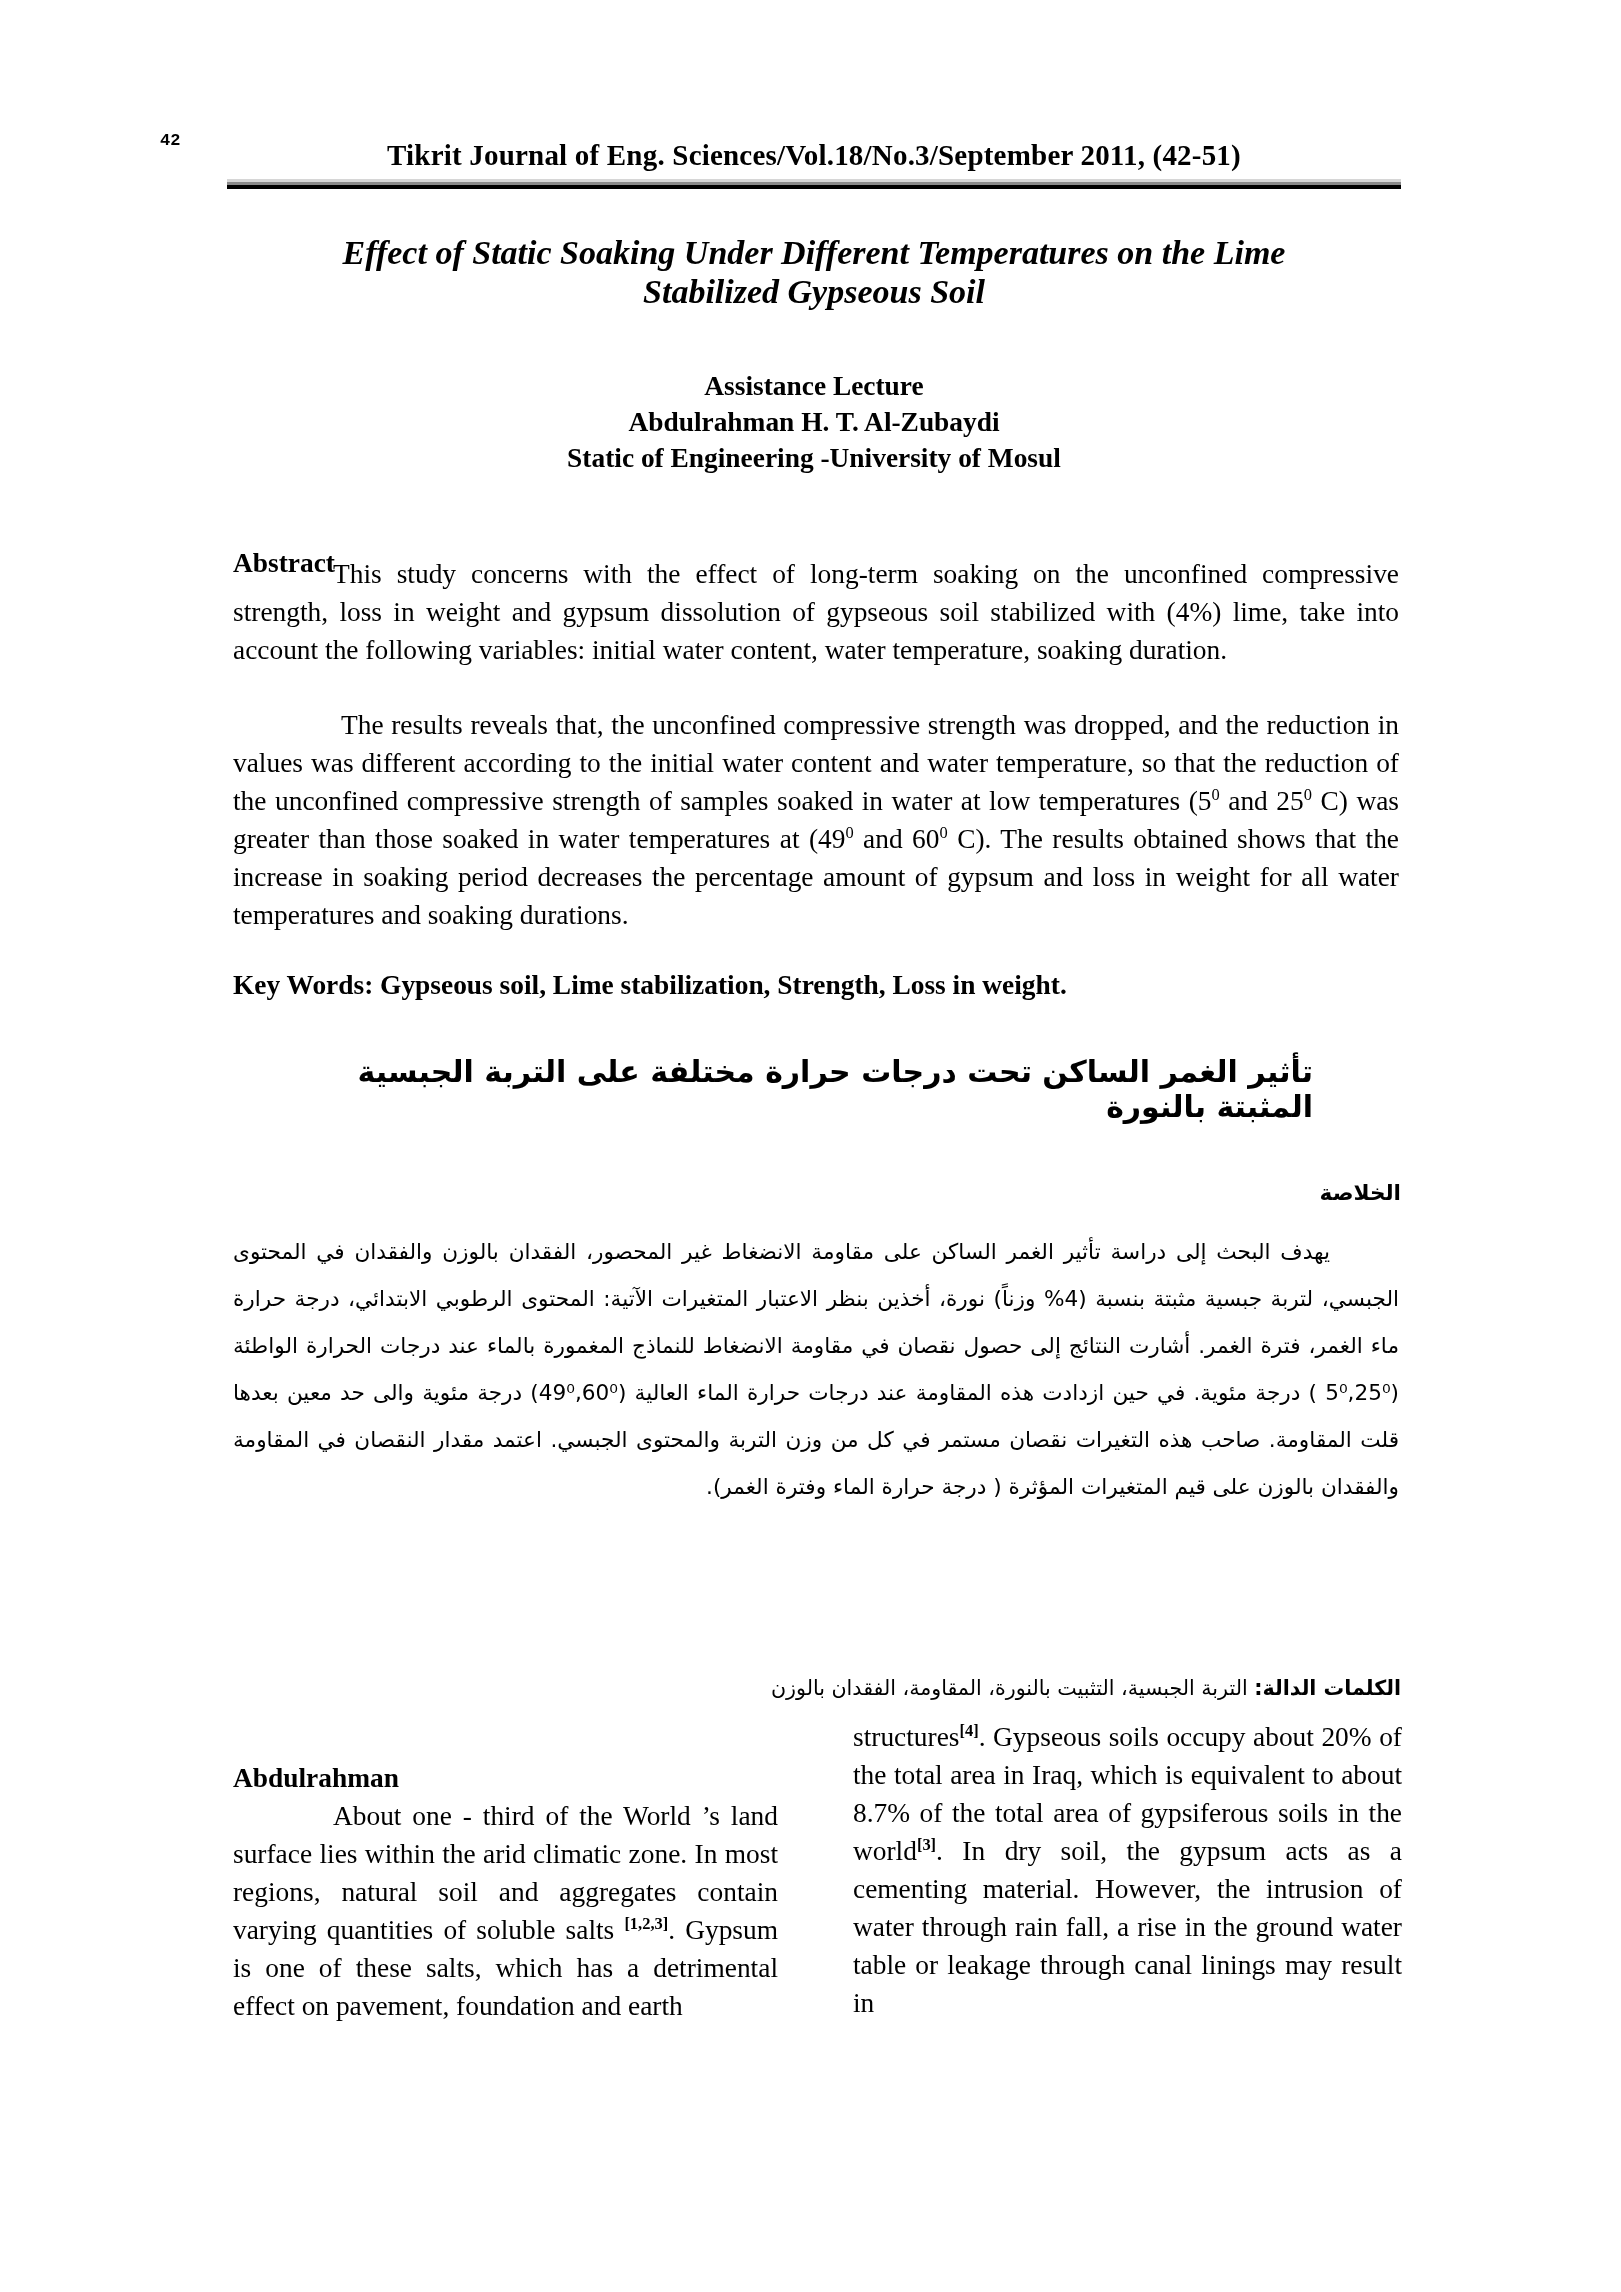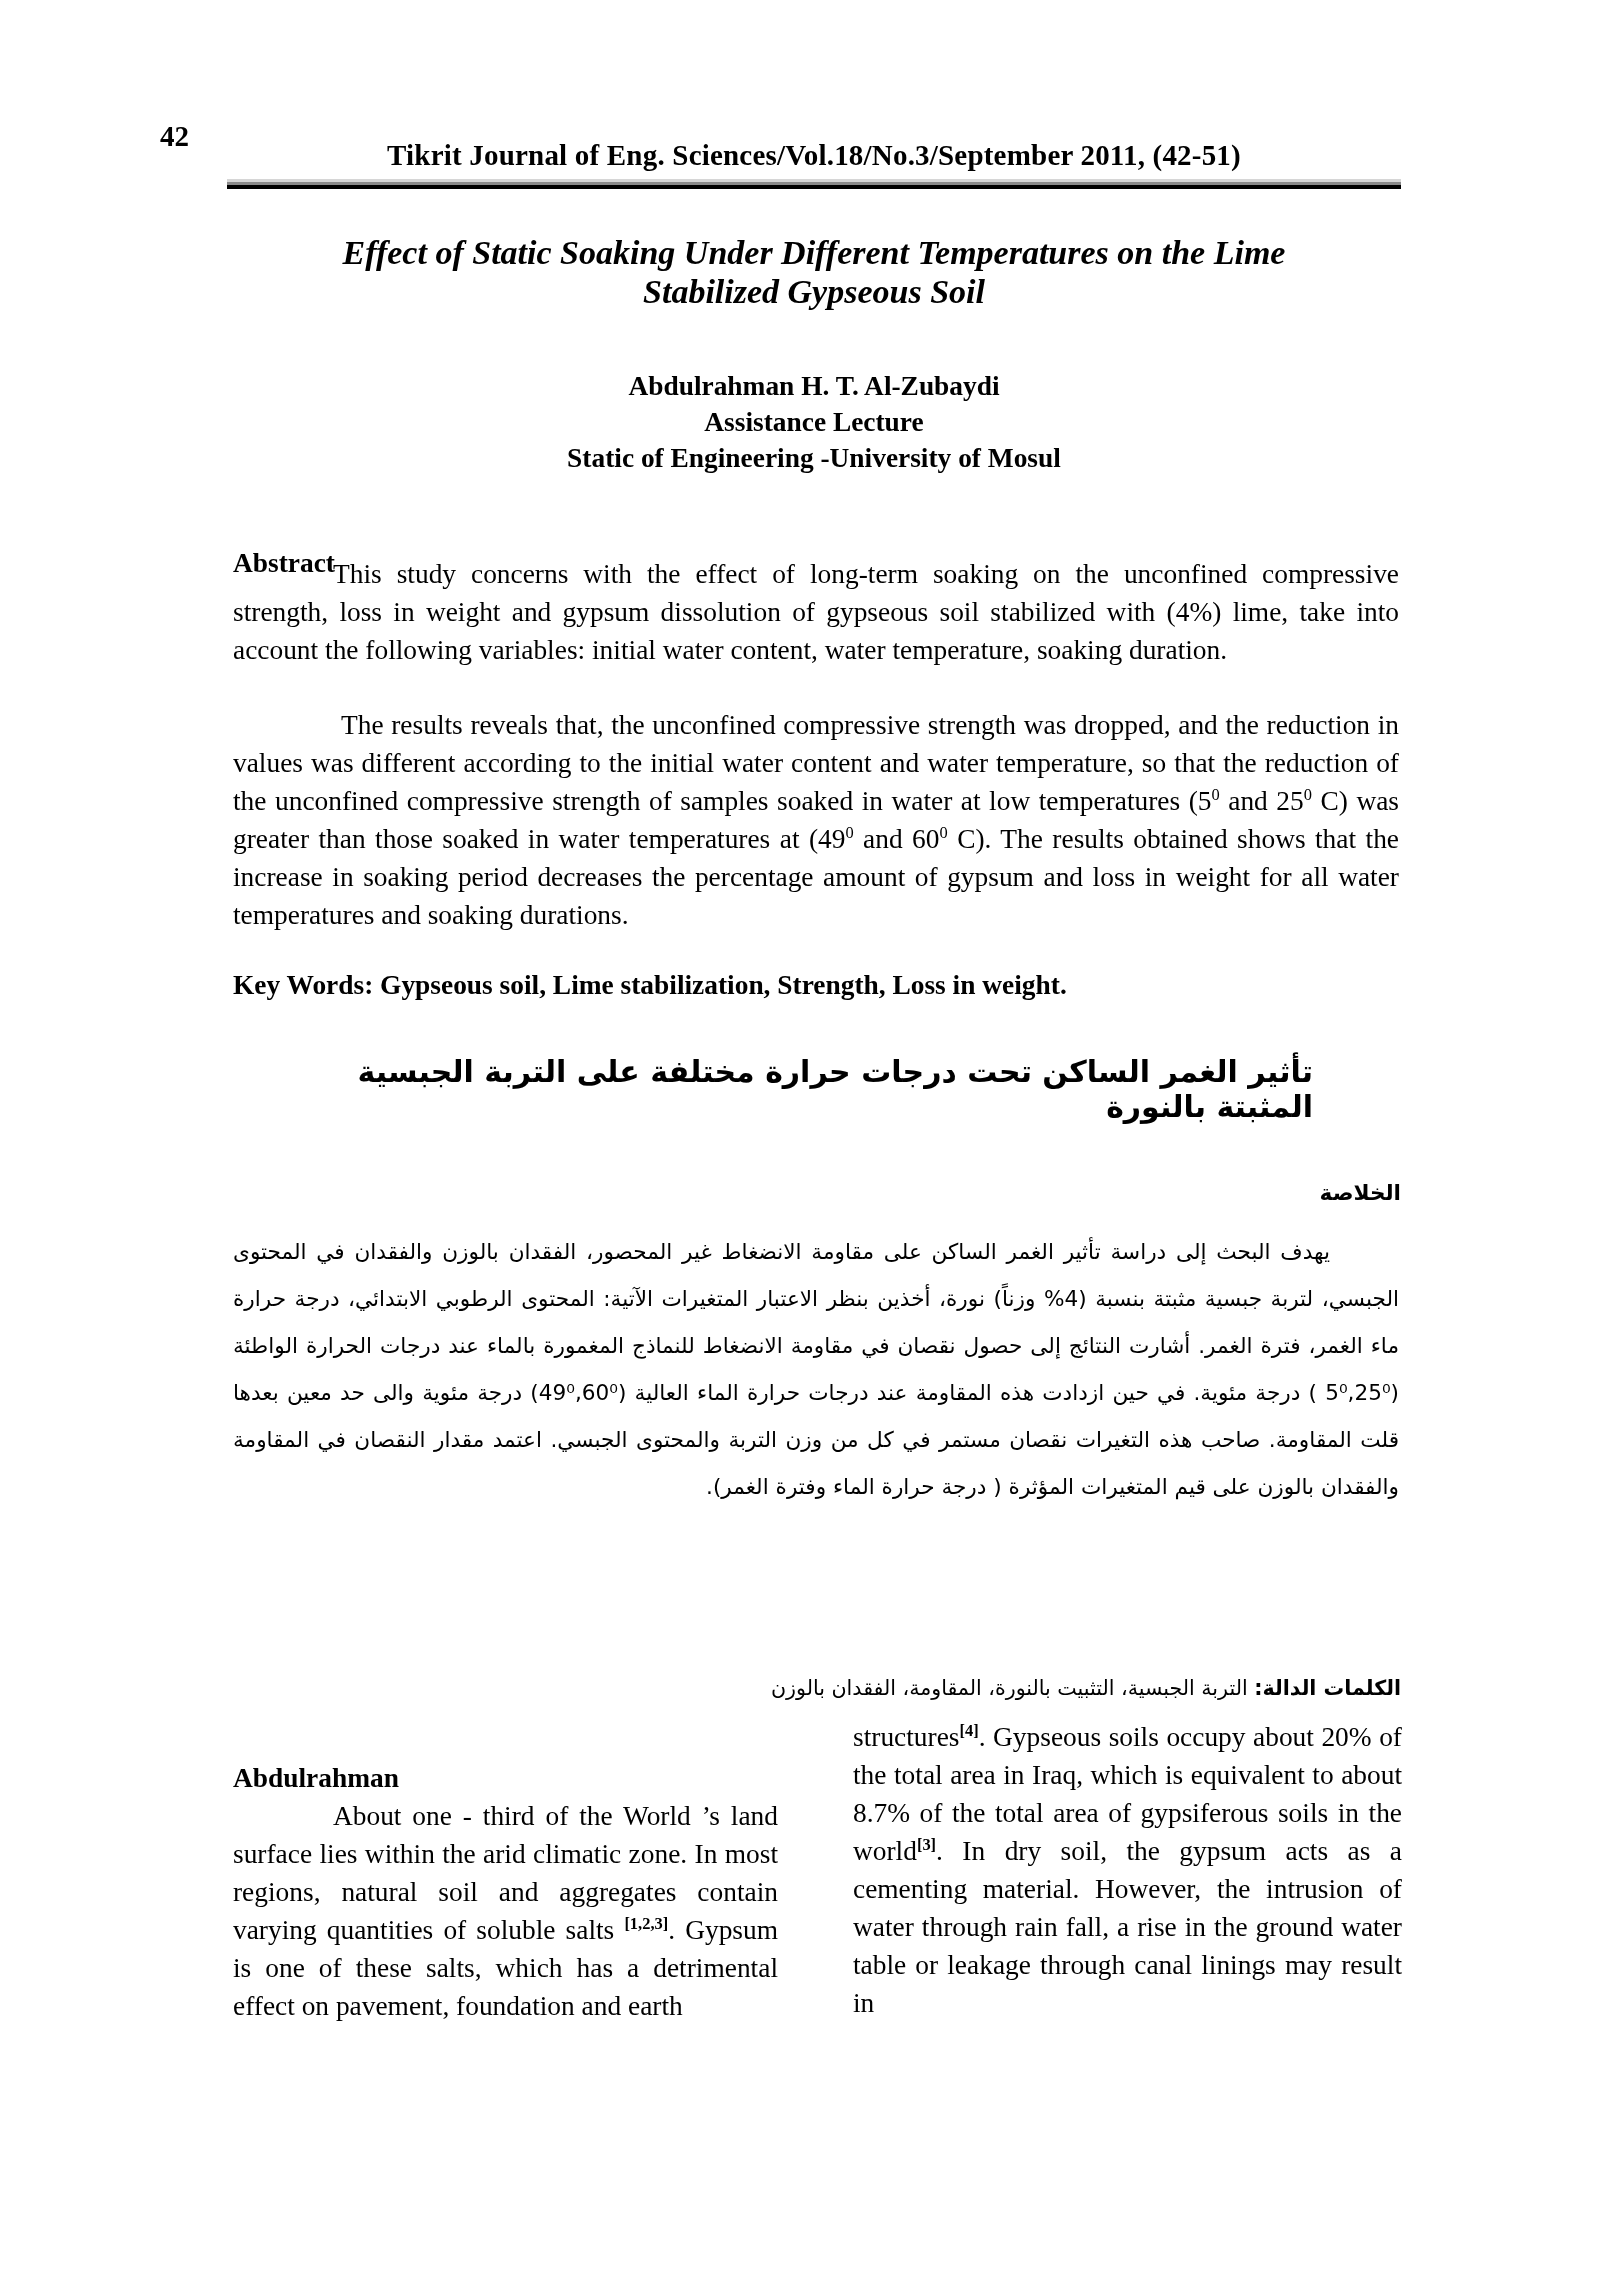--- a/index.html
+++ b/index.html
@@ -1,17 +1,17 @@
 <!DOCTYPE html>
 <html><head>
 <meta charset="utf-8">
 <style>
   html, body { margin: 0; padding: 0; background: #ffffff; }
   body { width: 1621px; height: 2293px; position: relative; overflow: hidden; color: #000; font-family: "Liberation Serif", serif; }
-  .page-number { position: absolute; left: 160px; top: 120px; font-size: 29px; font-weight: bold; }
+  .page-number { position: absolute; left: 160px; top: 131px; font-size: 17px; font-weight: bold; font-family: Liberation Mono, monospace; }
   .running-header { position: absolute; left: 227px; width: 1174px; top: 139px; text-align: center; font-size: 29px; font-weight: bold; letter-spacing: 0.2px; }
   .header-rule { position: absolute; left: 227px; width: 1174px; top: 179px; height: 9.8px; }
   .header-rule .r1 { height: 2.9px; background: #d6d6d6; }
   .header-rule .r2 { height: 2.9px; background: #8a8a8a; }
   .header-rule .r3 { height: 3.9px; background: #000; }
   .title { position: absolute; left: 227px; width: 1174px; top: 233px; text-align: center; font-size: 34px; font-weight: bold; font-style: italic; line-height: 39px; }
   .authors { position: absolute; left: 227px; width: 1174px; top: 368px; text-align: center; font-size: 27.4px; font-weight: bold; line-height: 36px; }
   .en-block { position: absolute; left: 233px; width: 1166px; font-size: 27.4px; line-height: 38px; text-align: justify; }
   .abstract-head { top: 519px; font-weight: bold; margin-top: 25px; }
   .abstract-p1 { top: 555px; }
@@ -41,22 +41,22 @@
   <div class="r2"></div>
   <div class="r3"></div>
 </div>
 
 <div class="title">
   <div>Effect of Static Soaking Under Different Temperatures  on the Lime</div>
   <div>Stabilized Gypseous Soil</div>
 </div>
 
 <div class="authors">
+  <div>Assistance Lecture</div>
   <div>Abdulrahman H. T. Al-Zubaydi</div>
-  <div>Assistance Lecture</div>
   <div>Static of Engineering -University of Mosul</div>
 </div>
 
 <div class="en-block abstract-head">Abstract</div>
 <div class="en-block abstract-p1"><span class="indent"></span><span>This study concerns with the effect of long-term soaking on the unconfined compressive strength, loss in weight and gypsum dissolution of gypseous soil stabilized with (4%) lime, take into account the following variables: initial water content, water temperature, soaking duration.</span></div>
 <div class="en-block abstract-p2"><span class="indent2"></span><span>The results reveals that, the unconfined compressive strength was dropped, and the reduction in values was different according to the initial water content and water temperature, so that the reduction of the unconfined compressive strength of samples soaked in water at low temperatures (5</span><sup>0</sup><span> and 25</span><sup>0</sup><span> C) was greater than those soaked in water temperatures  at (49</span><sup>0</sup><span> and 60</span><sup>0</sup><span> C). The results obtained shows that the increase in soaking period decreases the percentage amount of gypsum and loss in weight for all water temperatures and soaking durations.</span></div>
 
 <div class="keywords">Key Words: Gypseous soil, Lime stabilization, Strength, Loss in weight.</div>
 
 <div class="ar-title">تأثير الغمر الساكن تحت درجات حرارة مختلفة على التربة الجبسية المثبتة بالنورة</div>

